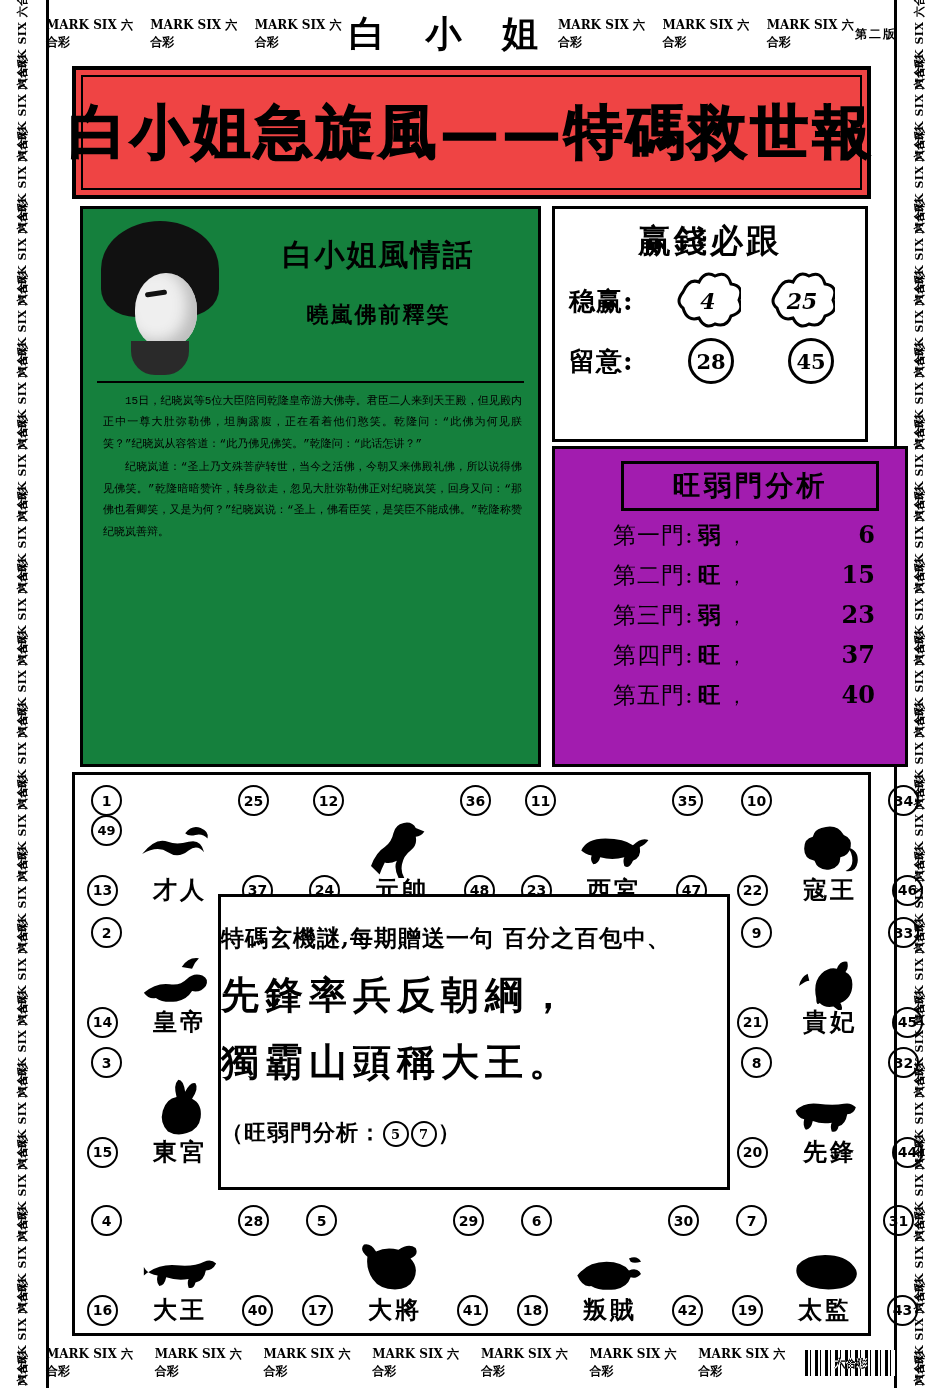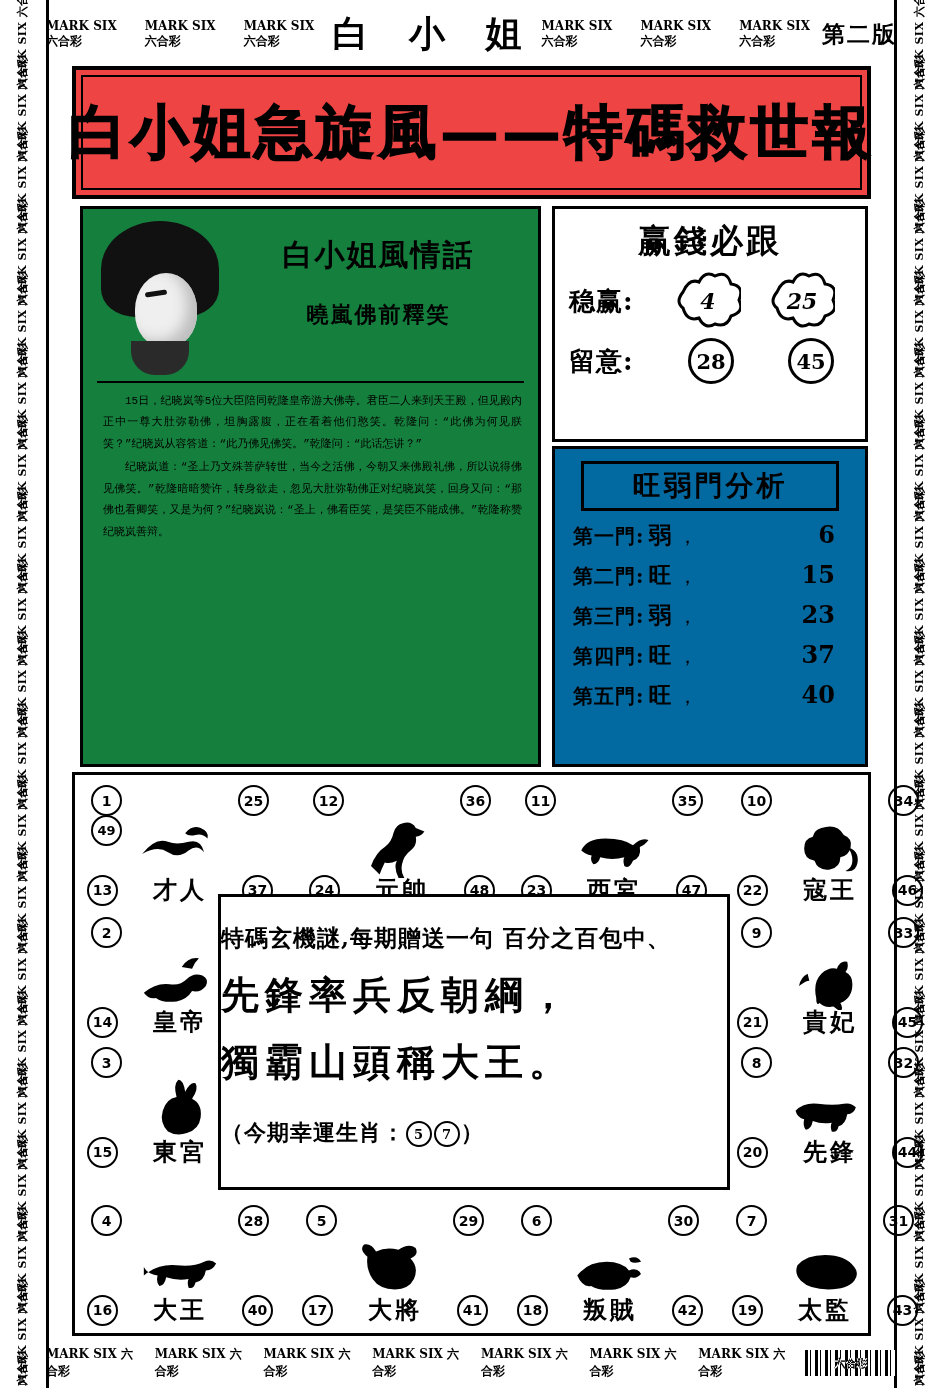--- a/index.html
+++ b/index.html
@@ -16,21 +16,21 @@
     display:inline-block;transform:rotate(-90deg);white-space:nowrap;
     font-size:11px;font-weight:bold;letter-spacing:.5px;font-family:"DejaVu Serif","Liberation Serif",serif;
   }
   .edge-rule{position:absolute;top:0;bottom:0;width:3px;background:#000;}
 
   
   .topbar{position:absolute;left:46px;right:46px;top:8px;height:52px;display:flex;align-items:center;}
   .mark-run{display:flex;align-items:center;gap:16px;flex:1;}
   .mk{font-family:"DejaVu Serif","Liberation Serif",serif;font-size:12px;font-weight:bold;letter-spacing:0;}
   .big-title{font-family:"DejaVu Serif","Liberation Serif",serif;font-size:36px;font-weight:bold;letter-spacing:14px;margin:0 6px;}
-  .edition{font-size:23px;font-weight:bold;letter-spacing:2px;font-family:"DejaVu Serif","Liberation Serif",serif;}
+  .edition{font-size:12px;font-weight:bold;letter-spacing:2px;font-family:"DejaVu Serif","Liberation Serif",serif;}
 
   
   .banner{position:absolute;left:72px;right:72px;top:66px;height:125px;border:4px solid #000;background:#ef4444;display:flex;align-items:center;justify-content:center;}
   .banner .inner{border:2px solid #000;position:absolute;inset:5px;display:flex;align-items:center;justify-content:center;}
   .banner-text{font-family:"DejaVu Serif","Liberation Serif",serif;font-weight:bold;font-size:58px;letter-spacing:4px;white-space:nowrap;
     -webkit-text-stroke:1.5px #000;}
 
   
   .left-col{position:absolute;left:80px;top:206px;width:455px;height:555px;border:3px solid #000;background:#15803d;}
   .story-head{display:flex;padding:12px 10px 0 10px;}
@@ -55,25 +55,25 @@
   .right-top{position:absolute;left:552px;top:206px;width:310px;height:230px;border:3px solid #000;background:#fff;}
   .rt-title{text-align:center;margin-top:10px;font-family:"DejaVu Serif","Liberation Serif",serif;font-size:33px;font-weight:bold;letter-spacing:3px;}
   .rt-row{display:flex;align-items:center;margin-top:8px;padding-left:14px;}
   .rt-label{font-family:"DejaVu Serif","Liberation Serif",serif;font-size:26px;font-weight:bold;letter-spacing:1px;width:92px;}
   .flower{width:66px;height:58px;position:relative;margin:0 14px;display:flex;align-items:center;justify-content:center;}
   .flower svg{position:absolute;inset:0;}
   .flower span{position:relative;font-family:"DejaVu Serif","Liberation Serif",serif;font-size:22px;font-weight:bold;font-style:italic;}
   .circ{width:40px;height:40px;border:3px solid #000;border-radius:50%;display:flex;align-items:center;justify-content:center;margin:0 27px;
     font-family:"DejaVu Serif","Liberation Serif",serif;font-weight:bold;font-size:21px;}
 
-  .right-bot{position:absolute;left:552px;top:446px;width:310px;height:315px;border:3px solid #000;background:#0369a1;}
+  .right-bot{position:absolute;left:552px;top:446px;width:310px;height:315px;border:3px solid #000;background:#a21caf;padding-left:40px;}
   .rb-titlebox{margin:12px 26px 0 26px;border:3px solid #000;text-align:center;padding:3px 0;}
   .rb-titlebox span{font-family:"DejaVu Serif","Liberation Serif",serif;font-size:28px;font-weight:bold;letter-spacing:3px;}
   .gate{display:flex;align-items:baseline;padding:0 18px;margin-top:9px;font-family:"DejaVu Serif","Liberation Serif",serif;}
-  .gate .g-name{font-size:20px;font-weight:bold;letter-spacing:1px;}
+  .gate .g-name{font-size:23px;font-weight:normal;letter-spacing:1px;}
   .gate .g-state{font-size:23px;font-weight:bold;margin-left:4px;}
   .gate .g-comma{font-size:20px;margin-left:6px;}
   .gate .g-num{margin-left:auto;font-size:24px;font-weight:bold;padding-right:12px;}
 
   
   .grid-box{position:absolute;left:72px;right:72px;top:772px;height:558px;border:3px solid #000;background:#fff;}
   .zcell{position:absolute;width:190px;height:132px;}
   .zcell .nums-top{display:flex;justify-content:space-between;padding:0 6px;}
   .zcell .nums-bot{display:flex;justify-content:space-between;align-items:center;padding:0 2px;margin-top:-4px;}
   .onum{width:27px;height:27px;border:2px solid #000;border-radius:50%;display:flex;align-items:center;justify-content:center;font-size:14px;font-weight:bold;font-family:"DejaVu Sans","Liberation Sans",sans-serif;}
@@ -532,21 +532,21 @@
           </div>
         </div>
       </div>
   </div>
 
   <div class="poem">
     <div class="l1">特碼玄機謎,每期贈送一句 百分之百包中、</div>
     <div class="l2">先鋒率兵反朝綱，</div>
     <div class="l3">獨霸山頭稱大王。</div>
     <div class="l4">
-      <span>（今期幸運生肖：</span><span class="mini">5</span><span class="mini">7</span><span>）</span>
+      <span>（旺弱門分析：</span><span class="mini">5</span><span class="mini">7</span><span>）</span>
     </div>
   </div>
 
   <div class="botbar">
     <div class="mark-run" id="mark-bottom">
         <span class="mk">MARK SIX 六合彩</span>
         <span class="mk">MARK SIX 六合彩</span>
         <span class="mk">MARK SIX 六合彩</span>
         <span class="mk">MARK SIX 六合彩</span>
         <span class="mk">MARK SIX 六合彩</span>

